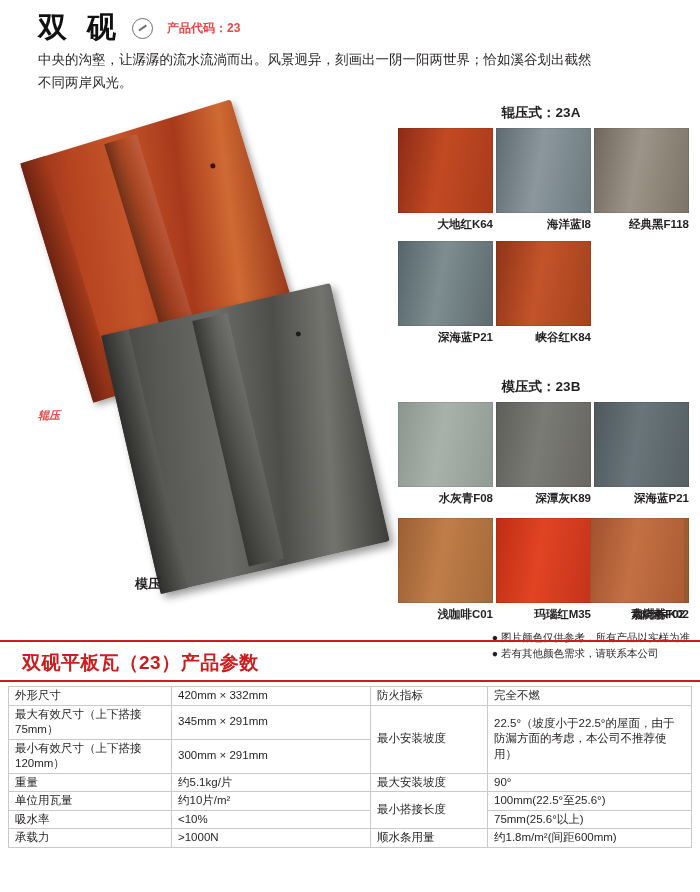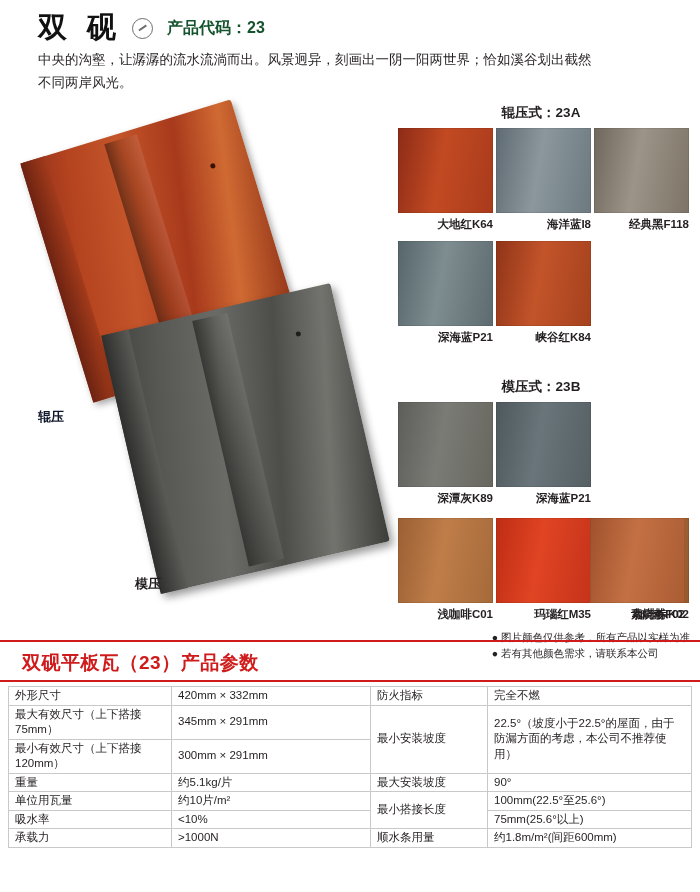--- a/index.html
+++ b/index.html
@@ -14,21 +14,21 @@
   .page{position:relative;width:700px;height:892px;}
 
   
   .header{position:absolute;left:38px;top:8px;display:flex;align-items:center;gap:10px;}
   .title{font-size:29px;font-weight:bold;letter-spacing:6px;color:#111;}
   .circle-mark{
     width:19px;height:19px;border:1.5px solid #6d6e71;border-radius:50%;
     display:flex;align-items:center;justify-content:center;
   }
   .circle-mark span{display:block;width:9px;height:1.5px;background:#6d6e71;transform:rotate(-35deg);}
-  .code{color:#14532d;font-size:16px;font-weight:bold;margin-left:4px;}
+  .code{color:#ef4444;font-size:12px;font-weight:bold;margin-left:4px;}
 
   .intro{
     position:absolute;left:38px;top:48px;width:560px;
     font-size:13.5px;line-height:1.72;color:#231f20;
   }
 
   
   .photo-area{position:absolute;left:10px;top:108px;width:355px;height:510px;}
   .tile{position:absolute;border-radius:3px;}
   .tile-roll{
@@ -56,21 +56,21 @@
   .tile-press .groove{
     position:absolute;left:92px;top:6px;width:36px;height:252px;
     background:linear-gradient(90deg,rgba(0,0,0,.45),rgba(0,0,0,.15),rgba(255,255,255,.08));
   }
   .tile-press .lip{
     position:absolute;left:0;top:0;width:28px;height:265px;
     background:linear-gradient(90deg,#2f2f2d,#5a5a57);
   }
   .tile-press .hole{position:absolute;right:40px;top:40px;width:5px;height:5px;border-radius:50%;background:#1e1e1c;}
 
-  .lbl-roll{position:absolute;left:28px;top:300px;font-size:13px;font-weight:bold;color:#0f172a;}
+  .lbl-roll{position:absolute;left:28px;top:300px;font-size:11px;font-weight:bold;color:#ef4444;font-style:italic;}
   .lbl-press{position:absolute;left:125px;top:467px;font-size:13px;font-weight:bold;color:#231f20;}
 
   
   .panel-title{
     position:absolute;font-size:13.5px;font-weight:bold;color:#231f20;text-align:center;width:290px;
   }
   .swatch-grid{position:absolute;display:grid;grid-template-columns:repeat(3,95px);column-gap:3px;row-gap:2px;}
   .swatch{width:95px;}
   .swatch .chip{width:95px;height:85px;box-shadow:0 0 0 1px rgba(0,0,0,.08) inset;}
   .swatch .cname{
@@ -147,20 +147,24 @@
     </div>
     <div class="swatch">
       <div class="chip" style="background:linear-gradient(100deg,#8f3418,#c3542a 45%,#a4411d)"></div>
       <div class="cname">峡谷红K84</div>
     </div>
   </div>
 
   <div class="panel-title" style="left:396px;top:378px;">模压式：23B</div>
   <div class="swatch-grid" style="left:398px;top:402px;">
     <div class="swatch">
+      <div class="chip" style="background:linear-gradient(100deg,#8b968f,#a8b2aa 45%,#919b94)"></div>
+      <div class="cname">水灰青F08</div>
+    </div>
+    <div class="swatch">
       <div class="chip" style="background:linear-gradient(100deg,#5d5d59,#7b7b76 45%,#67675f)"></div>
       <div class="cname">深潭灰K89</div>
     </div>
     <div class="swatch">
       <div class="chip" style="background:linear-gradient(100deg,#4e585d,#69757a 45%,#555f64)"></div>
       <div class="cname">深海蓝P21</div>
     </div>
   </div>
   <div class="swatch-grid" style="left:398px;top:518px;">
     <div class="swatch">

